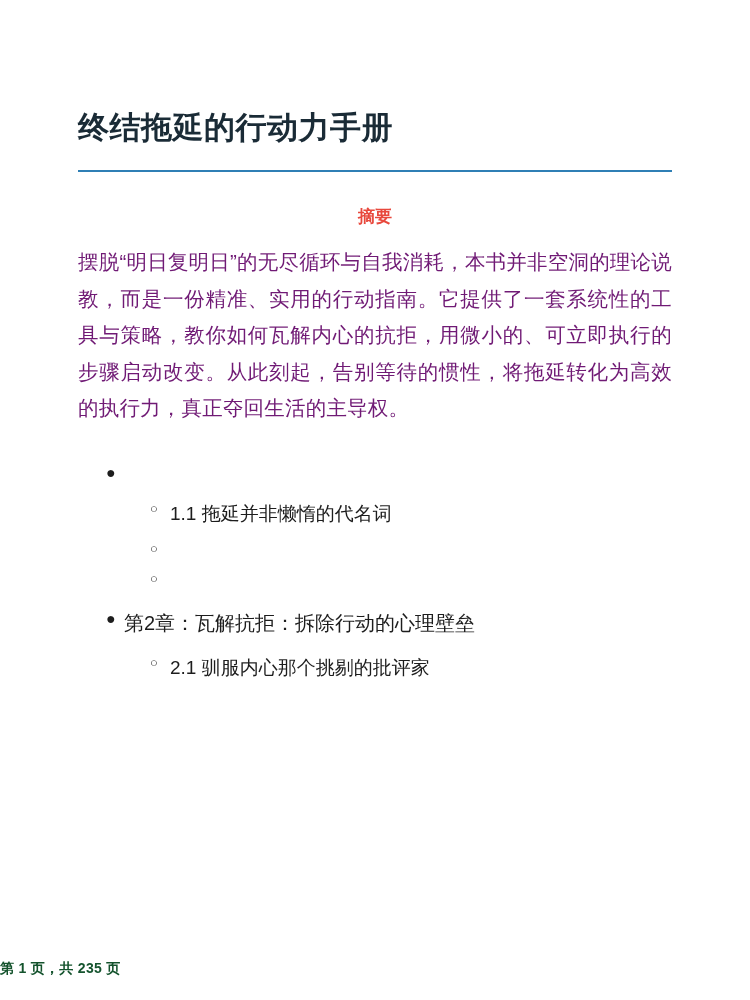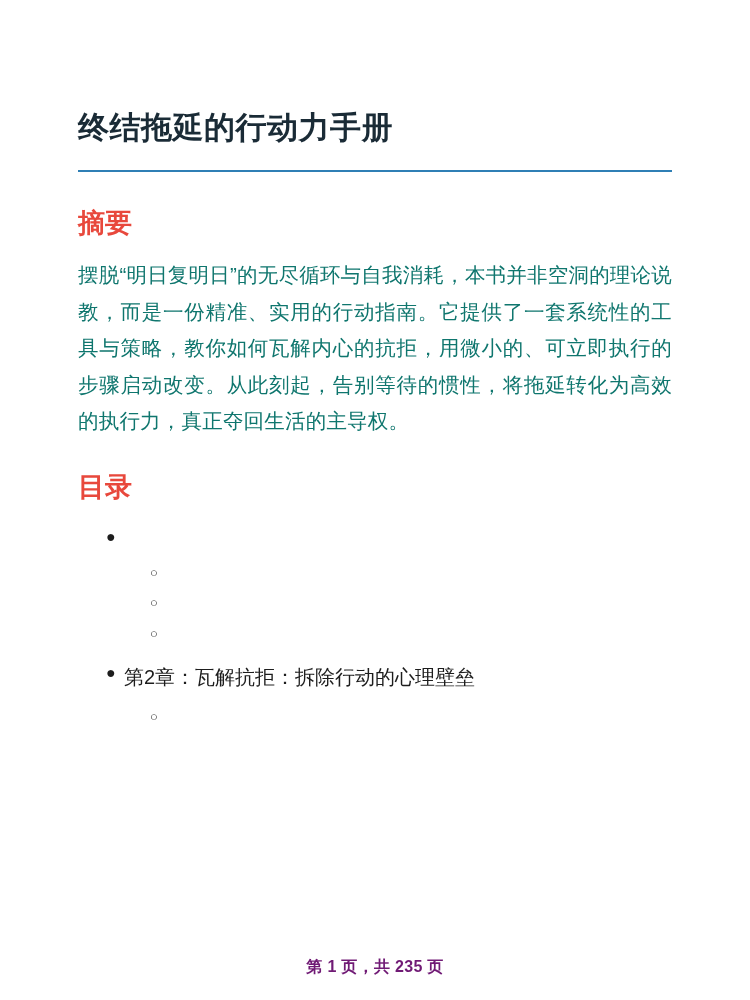--- a/index.html
+++ b/index.html
@@ -31,30 +31,31 @@
     margin: 0 0 22px 0;
     line-height: 1.3;
   }
   .title-rule {
     height: 2px;
     background: #2f7fb5;
     width: 100%;
     margin: 0 0 34px 0;
   }
   .section-heading {
-    font-size: 27px;
+    font-size: 17px;
     font-weight: bold;
     color: #e8483c;
     margin: 0 0 16px 0;
     line-height: 1.3;
+    text-align: center;
   }
   .abstract-text {
     font-size: 20.5px;
     line-height: 1.78;
-    color: #0f766e;
+    color: #701a75;
     margin: 0 0 30px 0;
     text-align: justify;
     letter-spacing: 0.2px;
   }
   .toc {
     margin: 0;
     padding: 0;
     list-style: none;
   }
   .toc-chapter {
@@ -91,65 +92,66 @@
     flex: 0 0 20px;
     font-size: 13px;
     line-height: 2.35;
     color: #1d1d1d;
   }
   .footer {
     position: absolute;
     left: 0;
     bottom: 22px;
     width: 750px;
-    text-align: center;
-    font-size: 16px;
+    text-align: left;
+    font-size: 14px;
     font-weight: bold;
-    color: #701a75;
+    color: #14532d;
     letter-spacing: 0.3px;
   }
 </style>
 </head>
 <body>
 
 <div class="page">
 
   <h1 class="doc-title">终结拖延的行动力手册</h1>
   <div class="title-rule"></div>
 
   <h2 class="section-heading">摘要</h2>
   <p class="abstract-text">摆脱“明日复明日”的无尽循环与自我消耗，本书并非空洞的理论说教，而是一份精准、实用的行动指南。它提供了一套系统性的工具与策略，教你如何瓦解内心的抗拒，用微小的、可立即执行的步骤启动改变。从此刻起，告别等待的惯性，将拖延转化为高效的执行力，真正夺回生活的主导权。</p>
 
-  <h2 class="section-heading">目录</h2>
 
   <ul class="toc">
     <li>
       <div class="toc-chapter">
         <span class="bullet">●</span>
       </div>
       <ul class="toc-sub-list">
         <li class="toc-sub">
           <span class="bullet-hollow">○</span>
+          <span>1.1 拖延并非懒惰的代名词</span>
         </li>
         <li class="toc-sub">
           <span class="bullet-hollow">○</span>
         </li>
         <li class="toc-sub">
           <span class="bullet-hollow">○</span>
         </li>
       </ul>
     </li>
     <li>
       <div class="toc-chapter">
         <span class="bullet">●</span>
         <span>第2章：瓦解抗拒：拆除行动的心理壁垒</span>
       </div>
       <ul class="toc-sub-list">
         <li class="toc-sub">
           <span class="bullet-hollow">○</span>
+          <span>2.1 驯服内心那个挑剔的批评家</span>
         </li>
       </ul>
     </li>
   </ul>
 
 </div>
 
 <div class="footer">第 1 页，共 235 页</div>
 
 </body></html>

